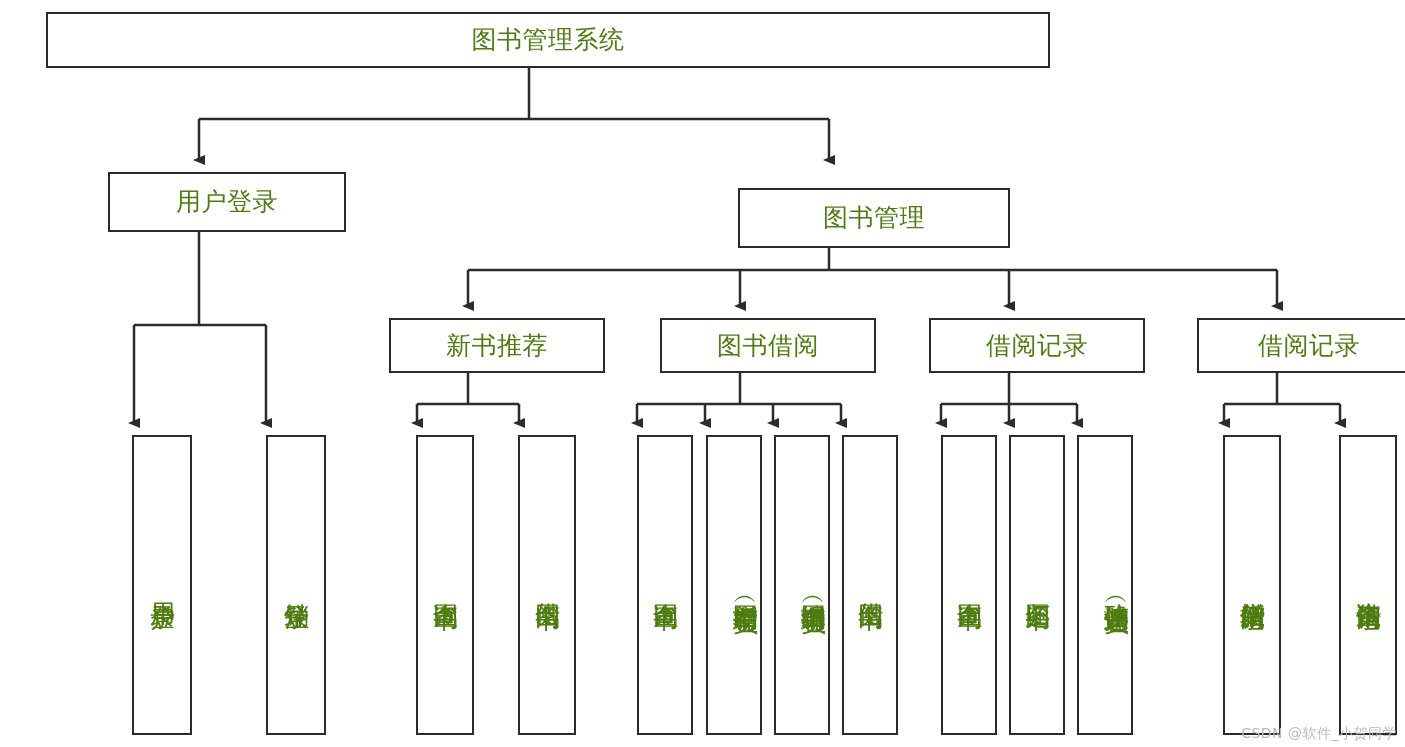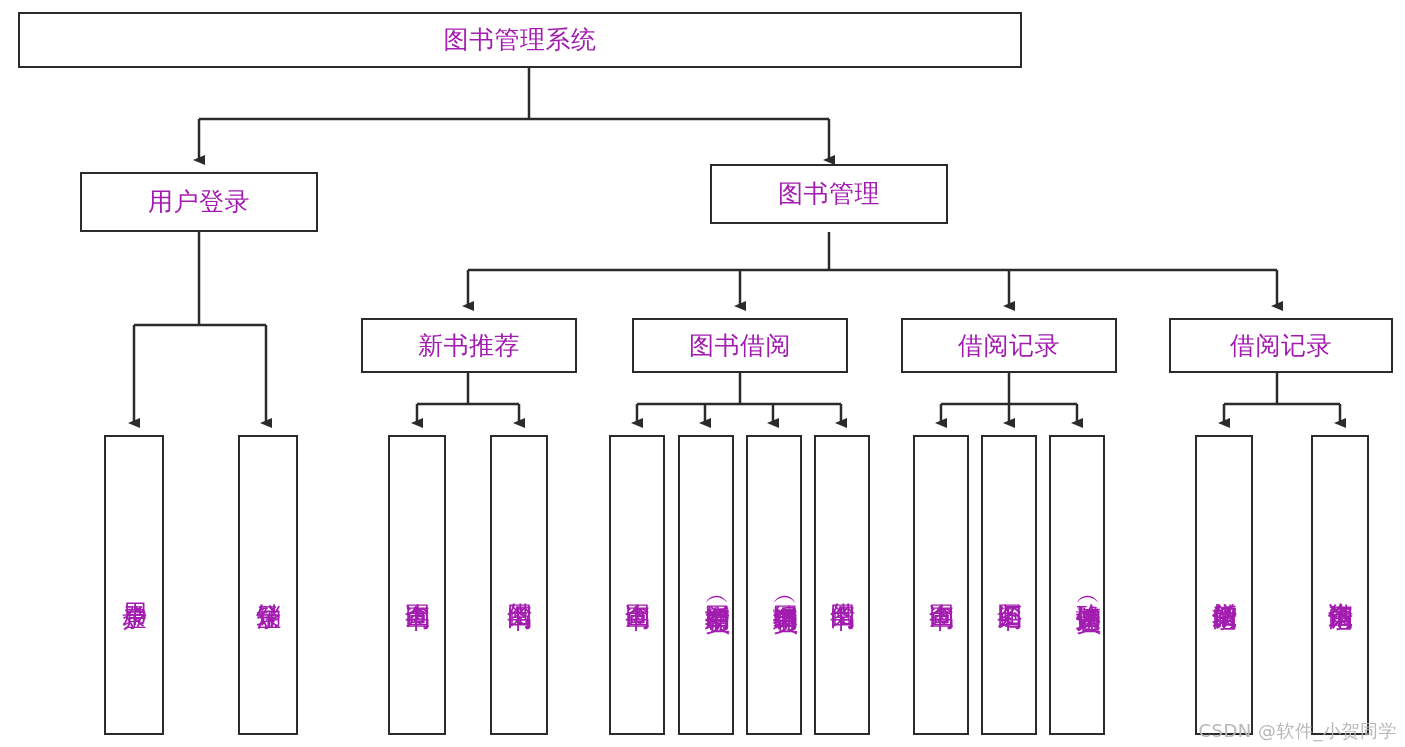--- a/index.html
+++ b/index.html
@@ -20,24 +20,25 @@
     left: 0; top: 0;
     width: 1405px;
     height: 747px;
     pointer-events: none;
   }
   .node {
     position: absolute;
     box-sizing: border-box;
     border: 2px solid #2b2b2b;
     background: #ffffff;
-    color: #a21caf;
+    color: #4d7c0f;
     display: flex;
     align-items: center;
     justify-content: center;
+    margin-left: 28px;
   }
   .node.horiz {
     font-size: 25px;
     letter-spacing: 0.5px;
     line-height: 1.1;
   }
   .node.vert {
     writing-mode: vertical-rl;
     text-orientation: upright;
     font-size: 25px;
@@ -51,21 +52,21 @@
     padding-top: 6px;
   }
   .node.vert.midalign {
     align-items: center;
     padding-top: 0;
   }
   .watermark {
     position: absolute;
     right: 8px;
     bottom: 4px;
-    font-size: 18px;
+    font-size: 14px;
     color: #b8b8b8;
     white-space: nowrap;
     letter-spacing: 0.5px;
   }
 </style>
 </head>
 <body>
 
 <div id="canvas">
 
@@ -120,21 +121,21 @@
     </g>
   </svg>
 
   <div class="node horiz" style="left:18px; top:12px; width:1004px; height:56px;">
     <span>图书管理系统</span>
   </div>
 
   <div class="node horiz" style="left:80px; top:172px; width:238px; height:60px;">
     <span>用户登录</span>
   </div>
-  <div class="node horiz" style="left:710px; top:164px; width:238px; height:60px;">
+  <div class="node horiz" style="left:710px; top:188px; width:272px; height:60px;">
     <span>图书管理</span>
   </div>
 
   <div class="node horiz" style="left:632px; top:318px; width:216px; height:55px;">
     <span>图书借阅</span>
   </div>
   <div class="node horiz" style="left:361px; top:318px; width:216px; height:55px;">
     <span>新书推荐</span>
   </div>
   <div class="node horiz" style="left:901px; top:318px; width:216px; height:55px;">

